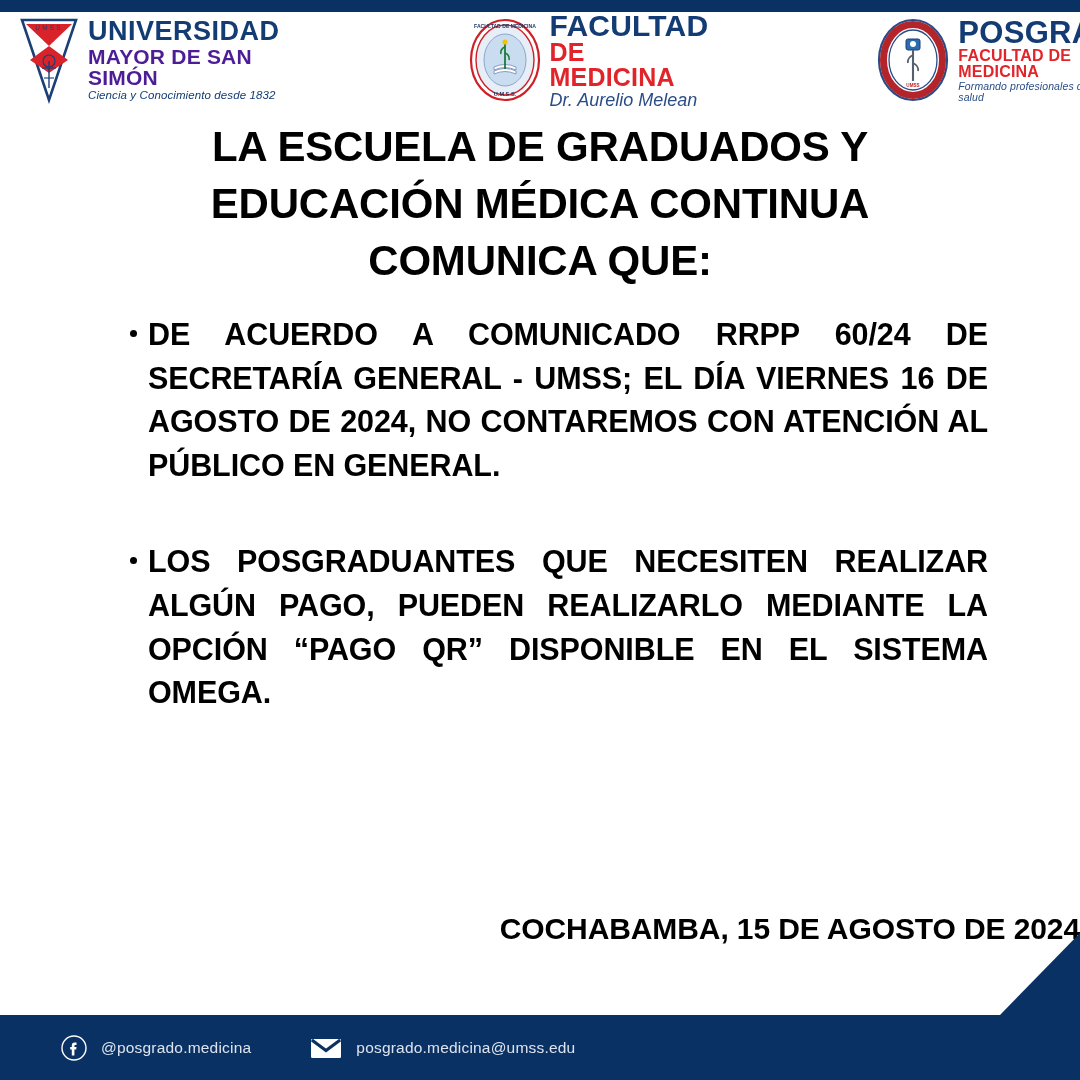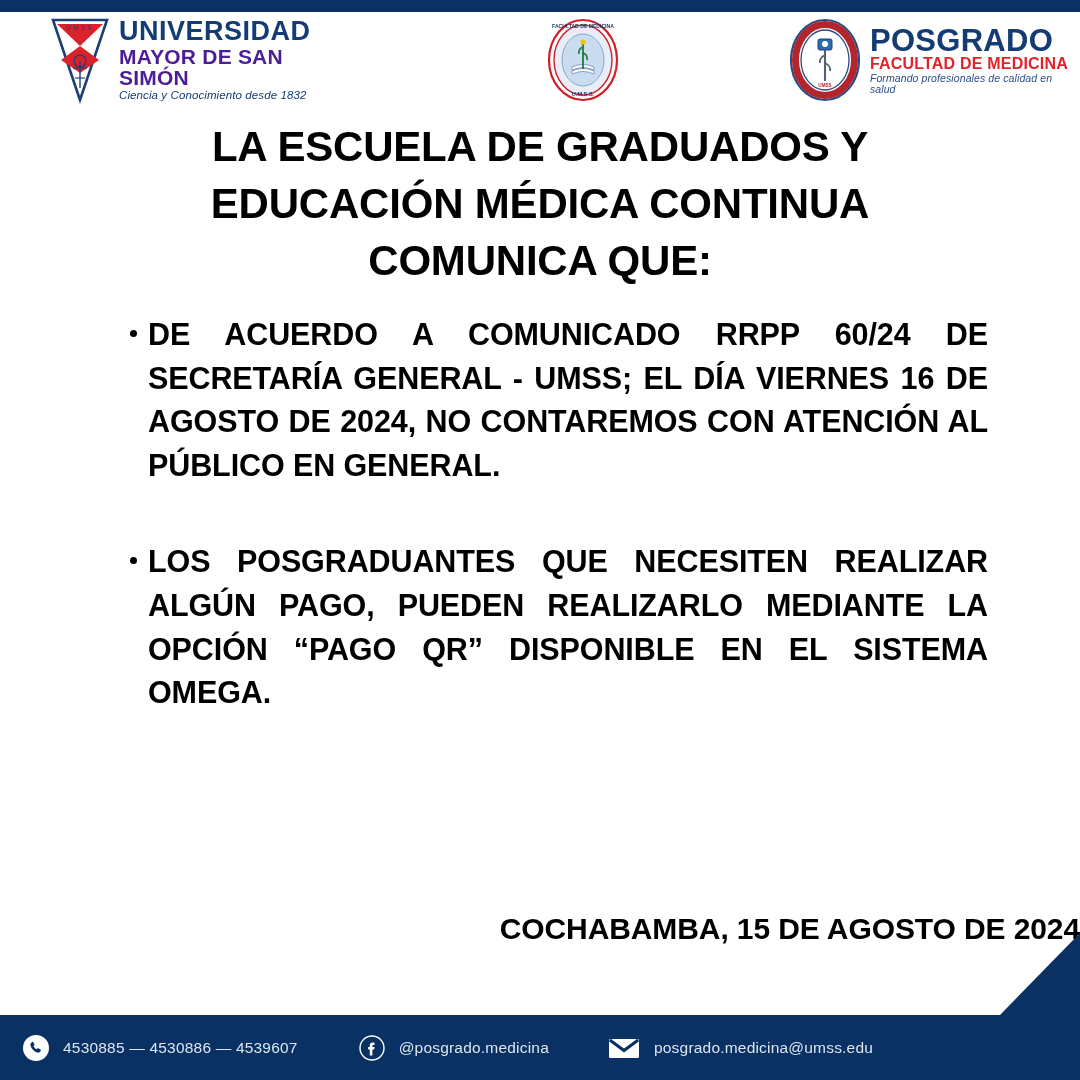--- a/index.html
+++ b/index.html
@@ -26,21 +26,20 @@
   }
 
   
   #header {
     position: absolute;
     top: 12px; left: 0;
     width: 1080px;
     height: 95px;
     display: flex;
     align-items: center;
-    padding-left: 31px;
   }
 
   .logo-block {
     display: flex;
     align-items: center;
     gap: 8px;
   }
 
   #logo-umss        { margin-left: 18px; }
   #logo-medicina    { margin-left: 188px; }
@@ -224,20 +223,25 @@
       <ellipse cx="37" cy="43" rx="29" ry="35" fill="#e8eef7" stroke="#cf2027" stroke-width="1.4"></ellipse>
       <ellipse cx="37" cy="43" rx="21" ry="26" fill="#c9dcf0" stroke="#8aa8ce" stroke-width="1"></ellipse>
       <path d="M26 54 q11 -5 22 0 l0 3 q-11 -5 -22 0 z" fill="#ffffff" stroke="#7d95b5" stroke-width=".9"></path>
       <path d="M26 50 q11 -5 22 0 l0 3 q-11 -5 -22 0 z" fill="#ffffff" stroke="#7d95b5" stroke-width=".9"></path>
       <line x1="37" y1="26" x2="37" y2="52" stroke="#1b7a3a" stroke-width="1.8"></line>
       <path d="M37 30 q-5 2 -4 7 M37 36 q5 2 4 7" fill="none" stroke="#1b7a3a" stroke-width="1.5"></path>
       <circle cx="37" cy="25" r="2.6" fill="#f2c500"></circle>
       <text x="37" y="11" text-anchor="middle" font-family="'Liberation Sans', sans-serif" font-size="5.1" font-weight="bold" fill="#14305c">FACULTAD DE MEDICINA</text>
       <text x="37" y="79" text-anchor="middle" font-family="'Liberation Sans', sans-serif" font-size="5.6" font-weight="bold" fill="#14305c">U.M.S.S.</text>
     </svg>
+    <span class="logo-text">
+      <span class="fac-l1">FACULTAD</span>
+      <span class="fac-l2">DE MEDICINA</span>
+      <span class="fac-l3">Dr. Aurelio Melean</span>
+    </span>
   </div>
 
   <div class="logo-block" id="logo-posgrado">
     <svg class="logo-mark" width="74" height="86" viewBox="0 0 74 86">
       <ellipse cx="37" cy="43" rx="34" ry="40" fill="#ffffff" stroke="#2b4b86" stroke-width="2.2"></ellipse>
       <ellipse cx="37" cy="43" rx="29.5" ry="35.5" fill="#ffffff" stroke="#b3242b" stroke-width="7"></ellipse>
       <ellipse cx="37" cy="43" rx="24" ry="30" fill="#ffffff" stroke="#2b4b86" stroke-width="1.3"></ellipse>
       <rect x="30" y="22" width="14" height="11" rx="2" fill="#2b6cb0" stroke="#1b3f77" stroke-width="1"></rect>
       <circle cx="37" cy="27" r="3" fill="#ffffff"></circle>
       <line x1="37" y1="33" x2="37" y2="64" stroke="#556070" stroke-width="2.1"></line>
@@ -265,27 +269,20 @@
     <span>LOS POSGRADUANTES QUE NECESITEN REALIZAR ALGÚN PAGO, PUEDEN REALIZARLO MEDIANTE LA OPCIÓN “PAGO QR” DISPONIBLE EN EL SISTEMA OMEGA.</span>
   </li>
 </ul>
 
 <div id="dateline">COCHABAMBA, 15 DE AGOSTO DE 2024</div>
 
 <div id="corner-triangle"></div>
 
 <div id="footer">
 
-  <div class="footer-item" id="footer-phone">
-    <svg class="footer-ico" width="28" height="28" viewBox="0 0 28 28">
-      <circle cx="14" cy="14" r="13" fill="#ffffff"></circle>
-      <path d="M9.6 8.4c-.9.6-1.4 1.7-1.1 2.8.7 3.3 3.7 6.5 7 7.4 1.1.3 2.2-.2 2.8-1.1l.5-.8c.2-.4.1-.9-.3-1.1l-2.2-1.3c-.4-.2-.9-.1-1.1.3l-.5.7c-1.4-.7-2.6-1.9-3.3-3.3l.7-.5c.4-.3.5-.8.3-1.2L11.3 8.2c-.2-.4-.7-.5-1.1-.3l-.6.5z" fill="#0a3163"></path>
-    </svg>
-    <span>4530885 — 4530886 — 4539607</span>
-  </div>
 
 
   <div class="footer-item" id="footer-facebook">
     <svg class="footer-ico" width="28" height="28" viewBox="0 0 28 28">
       <circle cx="14" cy="14" r="12" fill="none" stroke="#ffffff" stroke-width="1.4"></circle>
       <path d="M16.2 8.6h-1.7c-1.7 0-2.7 1.1-2.7 2.8v1.5h-1.6v2.5h1.6v6.2h2.6v-6.2h1.8l.3-2.5h-2.1v-1.2c0-.5.2-.8.8-.8h1.3V8.6z" fill="#ffffff"></path>
     </svg>
     <span>@posgrado.medicina</span>
   </div>
 

